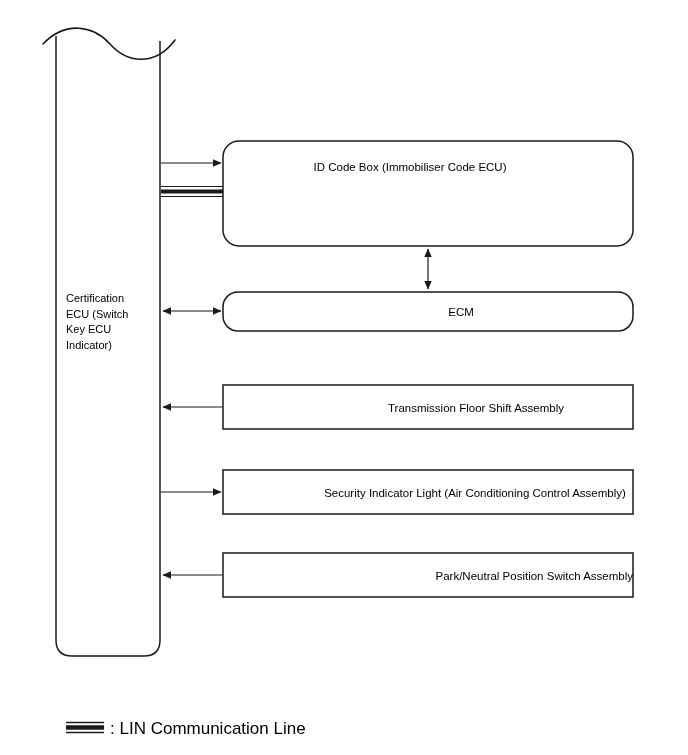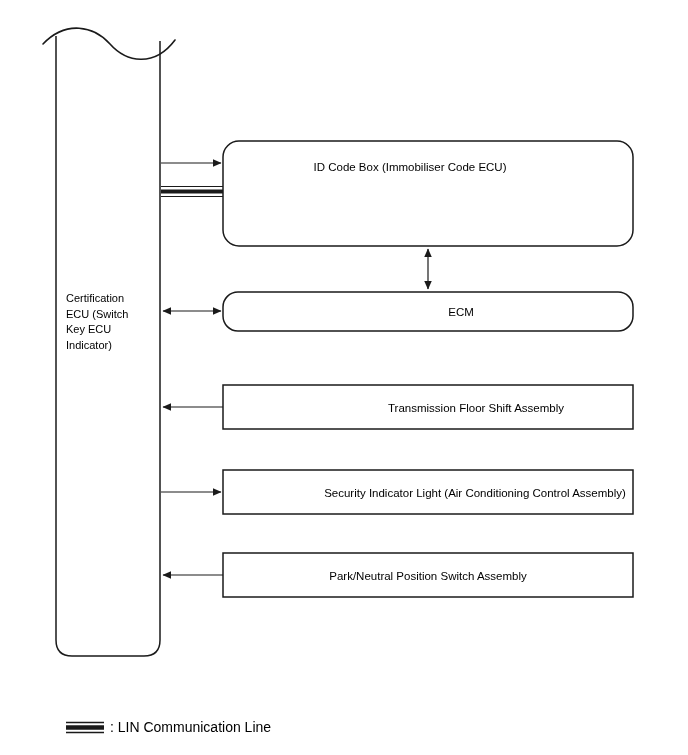--- a/index.html
+++ b/index.html
@@ -43,21 +43,21 @@
     width: 88px;
     font-size: 11px;
     line-height: 1.42;
     text-align: left;
     color: #000;
   }
   .legend-text {
     position: absolute;
     left: 110px;
     top: 719px;
-    font-size: 14px;
+    font-size: 17px;
     color: #000;
     white-space: nowrap;
   }
 </style>
 </head>
 <body>
 
 <div id="diagram-root">
 
   <svg class="svg-layer" viewBox="0 0 688 755">
@@ -133,20 +133,20 @@
   </div>
 
   <div class="node-label" style="left:205px; top:160px; width:410px;">ID Code Box (Immobiliser Code ECU)</div>
 
   <div class="node-label" style="left:223px; top:305px; width:476px;">ECM</div>
 
   <div class="node-label" style="left:223px; top:401px; width:410px;padding-left:48px;">Transmission Floor Shift Assembly</div>
 
   <div class="node-label" style="left:223px; top:486px; width:410px;margin-left:47px;">Security Indicator Light (Air Conditioning Control Assembly)</div>
 
-  <div class="node-label" style="left:223px; top:569px; width:410px;">Park/Neutral Position Switch Assembly</div>
+  <div class="node-label" style="left:223px; top:569px; width:410px;text-align:right;">Park/Neutral Position Switch Assembly</div>
 
   <div class="legend-text">
     <span>:</span>
     <span>LIN Communication Line</span>
   </div>
 
 </div>
 
 </body></html>

